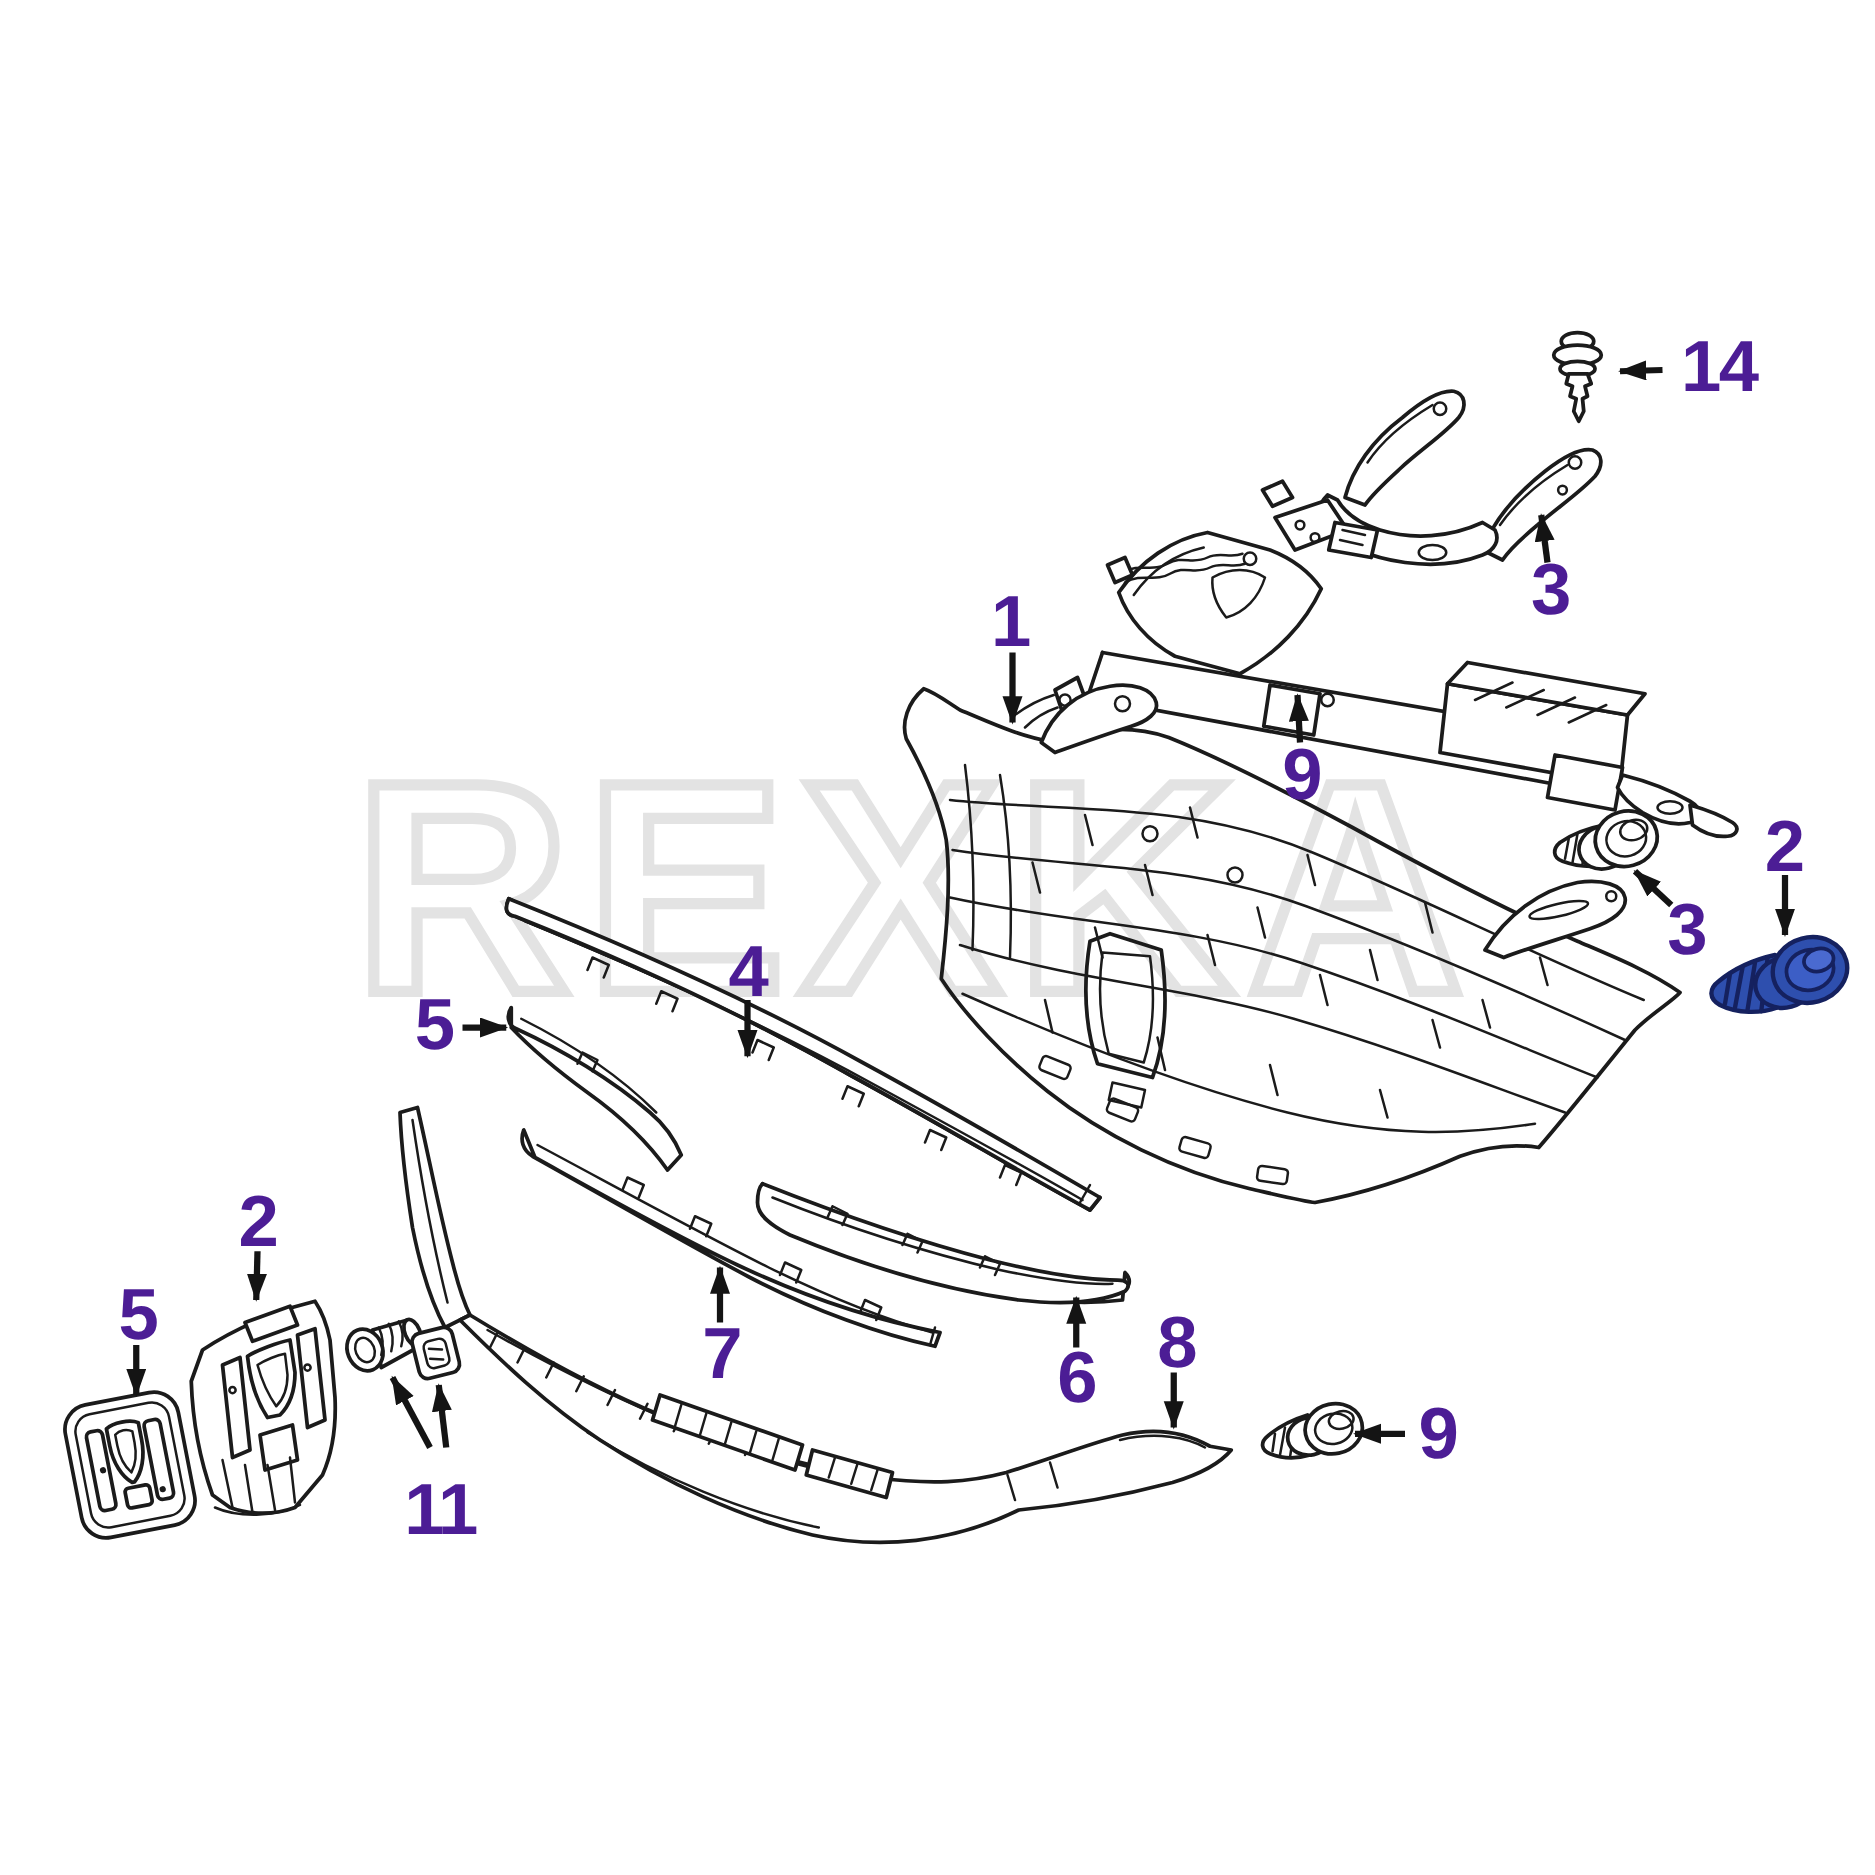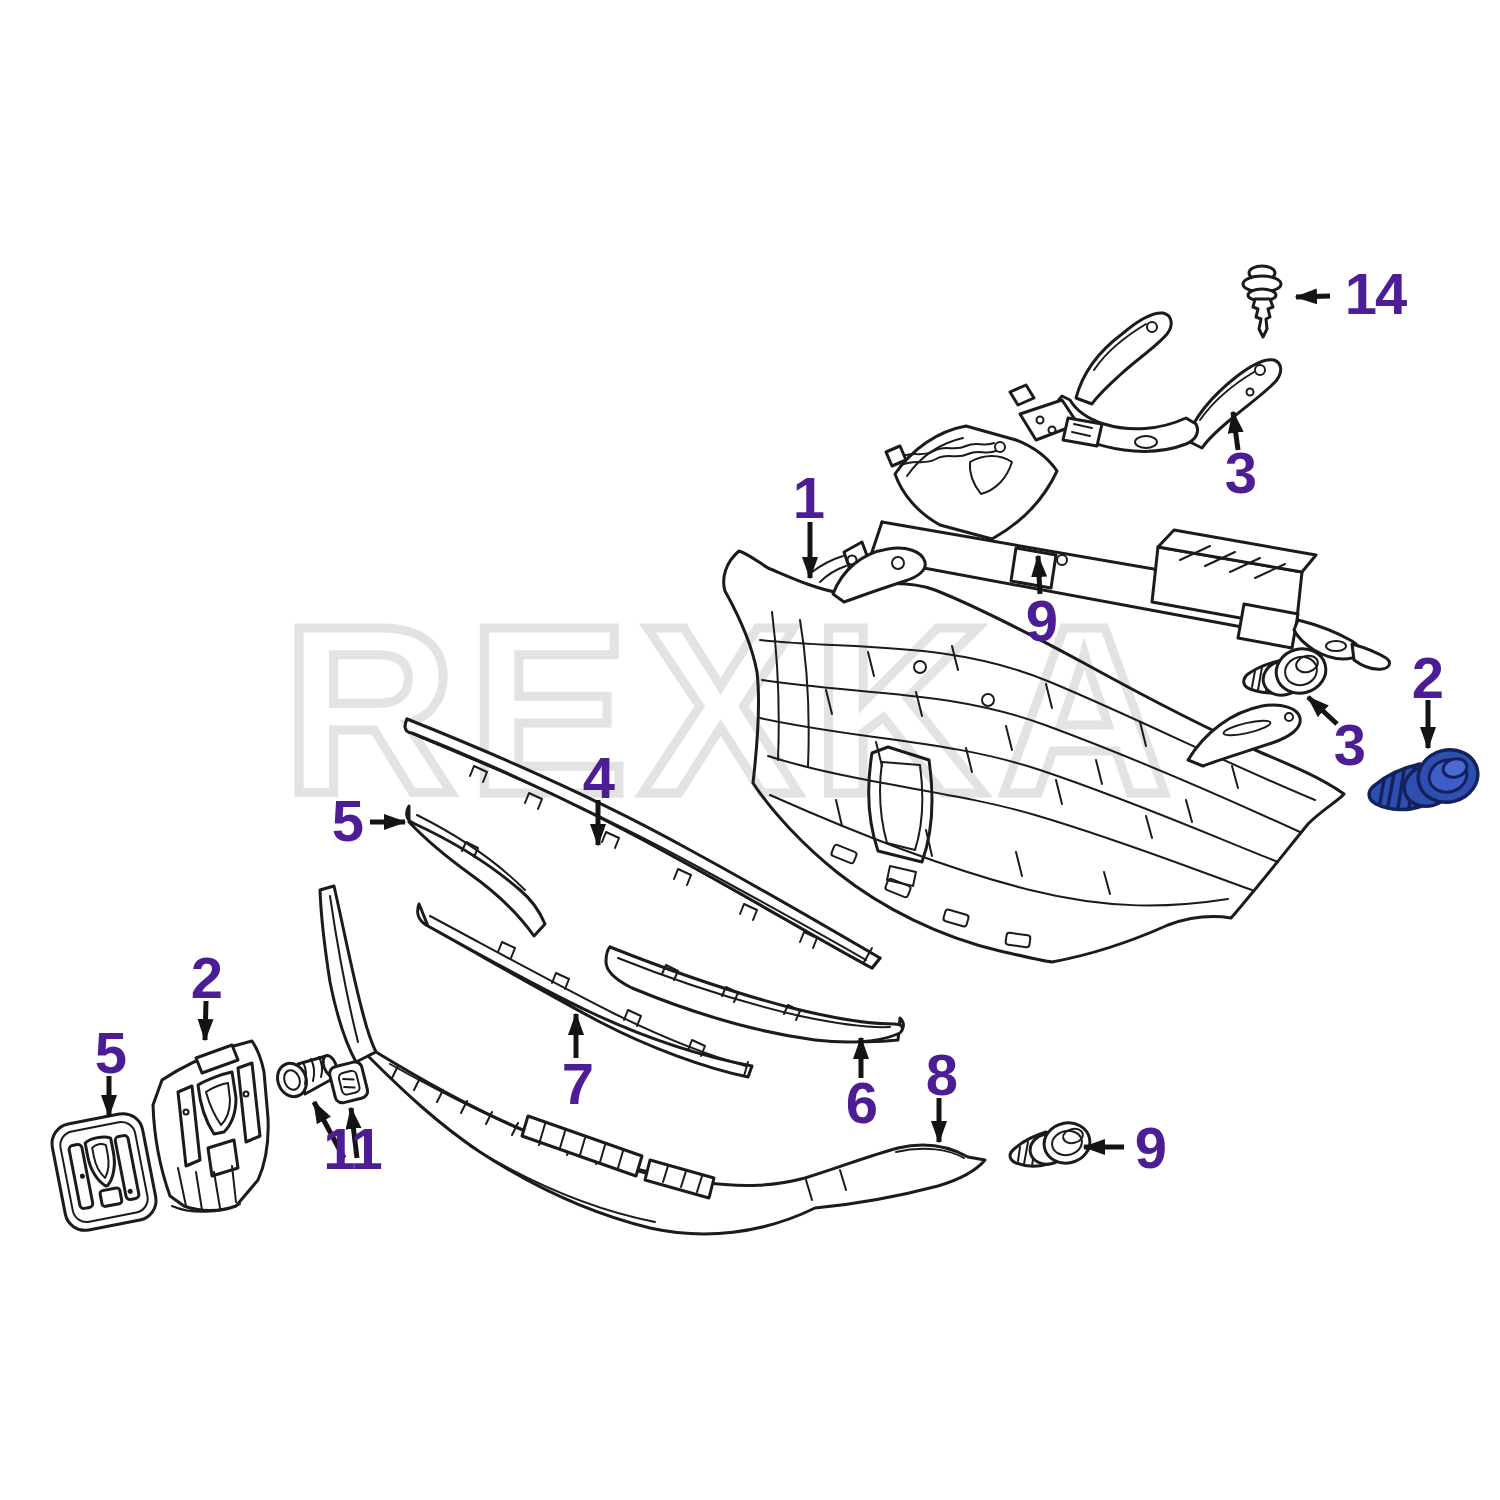--- a/index.html
+++ b/index.html
@@ -239,19 +239,19 @@
 <div class="callout" style="left:808px;top:497px">1</div>
 <div class="callout" style="left:1427px;top:677px">2</div>
 <div class="callout" style="left:1349px;top:744px">3</div>
 <div class="callout" style="left:598px;top:777px">4</div>
 <div class="callout" style="left:347px;top:820px">5</div>
 <div class="callout" style="left:861px;top:1102px">6</div>
 <div class="callout" style="left:577px;top:1083px">7</div>
 <div class="callout" style="left:941px;top:1074px">8</div>
 <div class="callout" style="left:1150px;top:1147px">9</div>
 <div class="callout" style="left:110px;top:1052px">5</div>
-<div class="callout" style="left:352px;top:1148px">11</div>
+<div class="callout" style="left:352px;top:1208px">11</div>
 <div class="callout" style="left:206px;top:977px">2</div>
 <div class="callout" style="left:1240px;top:472px">3</div>
 <div class="callout" style="left:1375px;top:293px">14</div>
 <div class="callout" style="left:1041px;top:620px">9</div>
 
 </div>
 
 </body></html>

